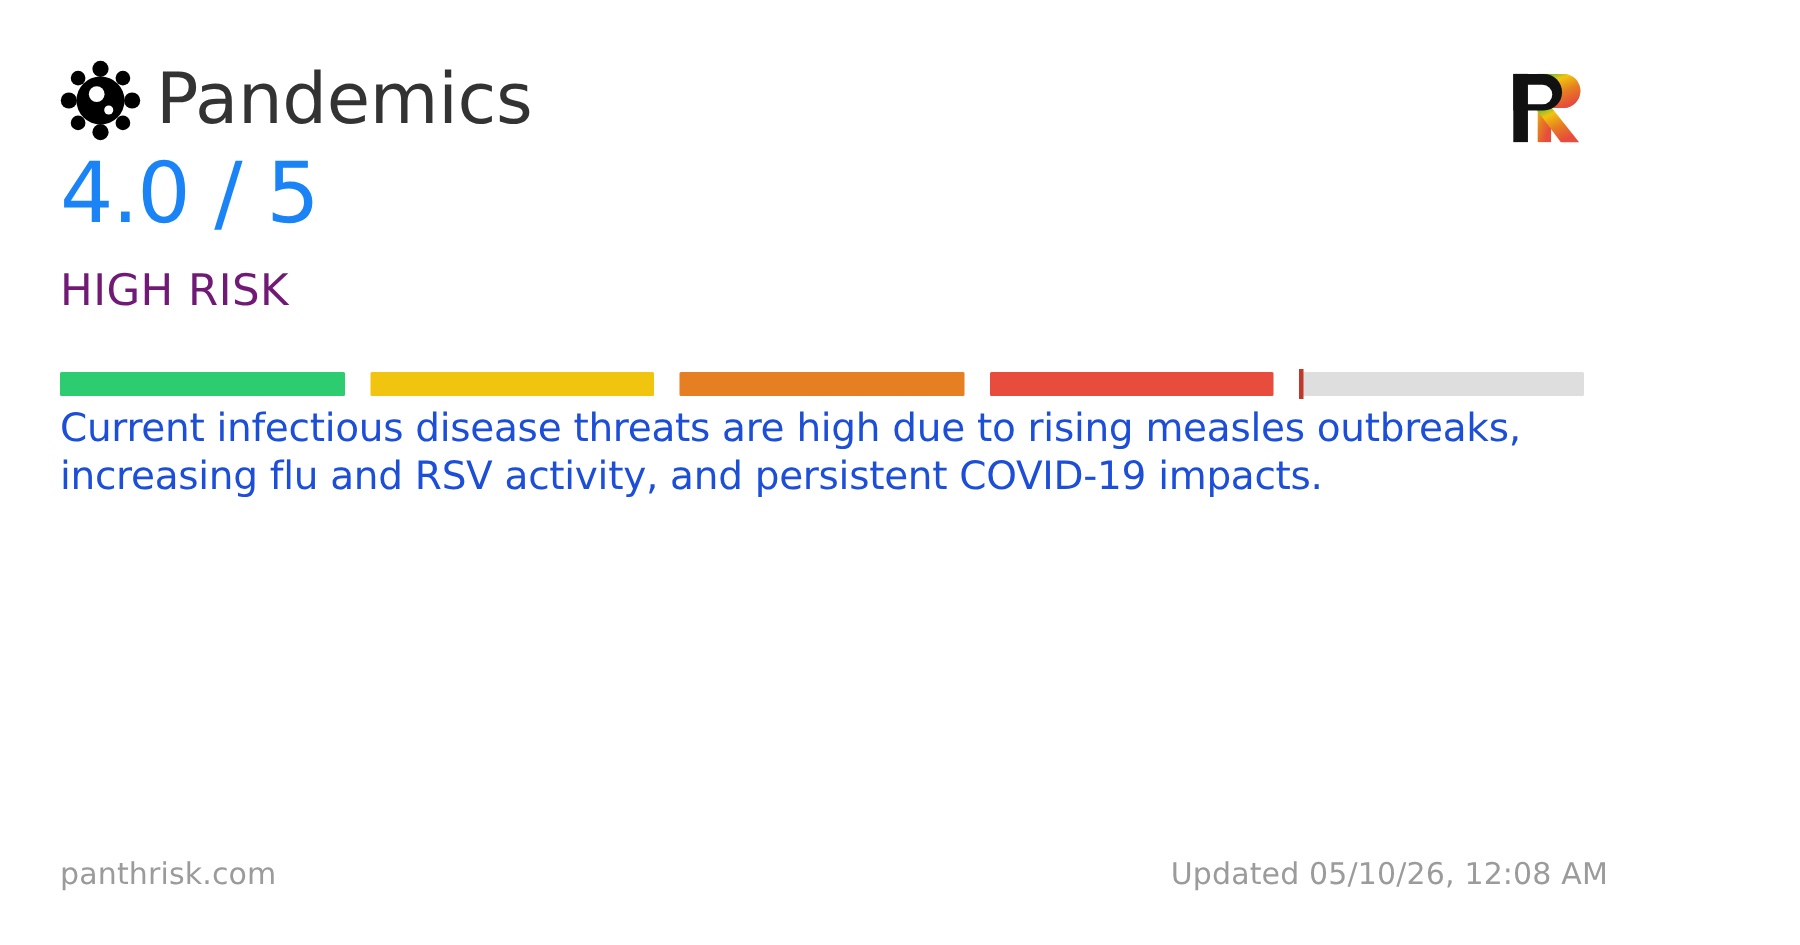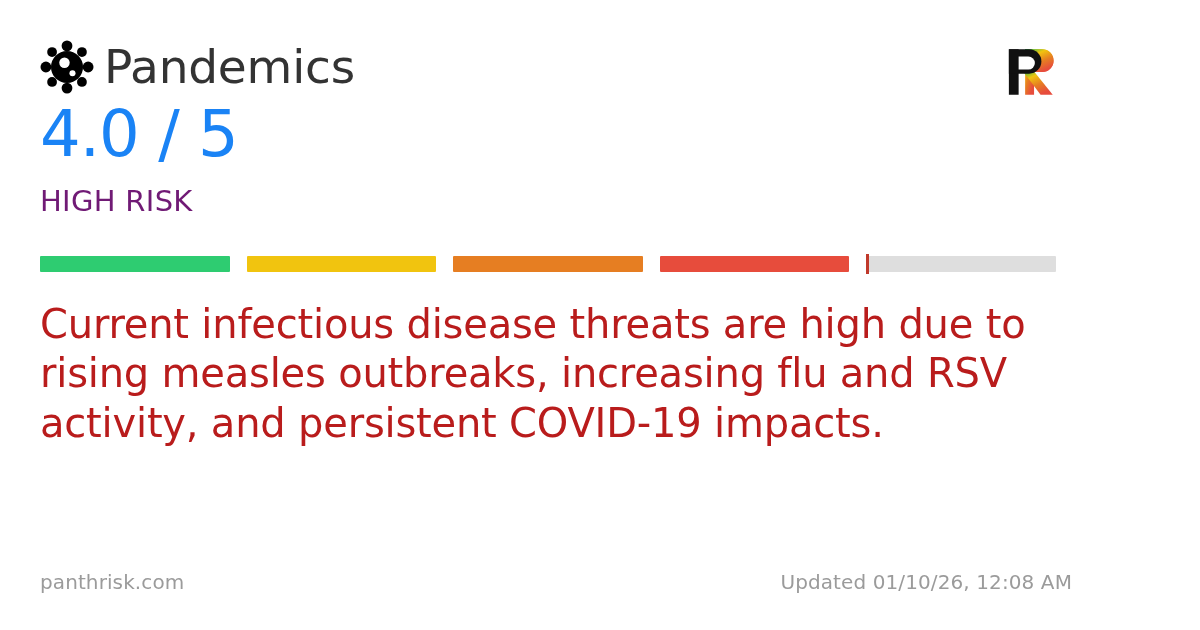--- a/index.html
+++ b/index.html
@@ -57,21 +57,21 @@
   .brand-logo {
     width: 52px;
     height: 52px;
     margin-top: 6px;
     flex: 0 0 auto;
   }
 
   
   .score-value {
     margin-top: 4px;
-    font-size: 64px;
+    font-size: 56px;
     line-height: 1.0;
     color: #1a83f5;
     font-weight: 400;
     letter-spacing: -1px;
   }
 
   .risk-label {
     margin-top: 20px;
     font-size: 29px;
     line-height: 1.1;
@@ -100,24 +100,24 @@
     position: absolute;
     left: 0;
     top: -2px;
     bottom: -2px;
     width: 3px;
     background: #c0392b;
   }
 
   
   .description {
-    margin-top: 28px;
-    font-size: 40px;
+    margin-top: 6px;
+    font-size: 26px;
     line-height: 1.24;
-    color: #b91c1c;
+    color: #1d4ed8;
     font-weight: 400;
     max-width: 1060px;
     letter-spacing: -0.2px;
   }
 
   
   .footer-row {
     position: absolute;
     left: 40px;
     right: 24px;
@@ -197,16 +197,16 @@
     <div class="meter-seg" style="background: rgb(241, 196, 15);"></div>
     <div class="meter-seg" style="background: rgb(230, 126, 34);"></div>
     <div class="meter-seg" style="background: rgb(231, 76, 60);"></div>
     <div class="meter-seg has-marker" style="background: rgb(222, 222, 222); --marker: #c0392b;"></div>
   </div>
 
   <div class="description">Current infectious disease threats are high due to rising measles outbreaks, increasing flu and RSV activity, and persistent COVID-19 impacts.</div>
 
   <div class="footer-row">
     <div class="footer-site">panthrisk.com</div>
-    <div class="footer-updated">Updated 01/10/26, 12:08 AM</div>
+    <div class="footer-updated">Updated 05/10/26, 12:08 AM</div>
   </div>
 
 </div>
 
 </body></html>

